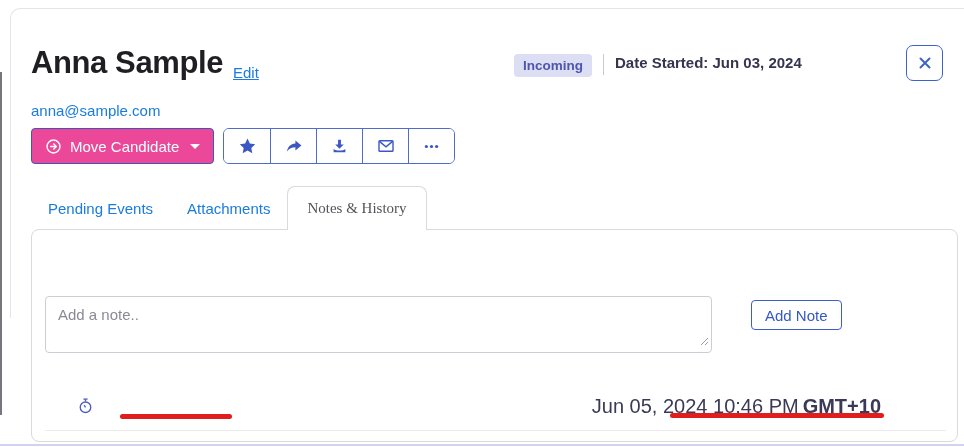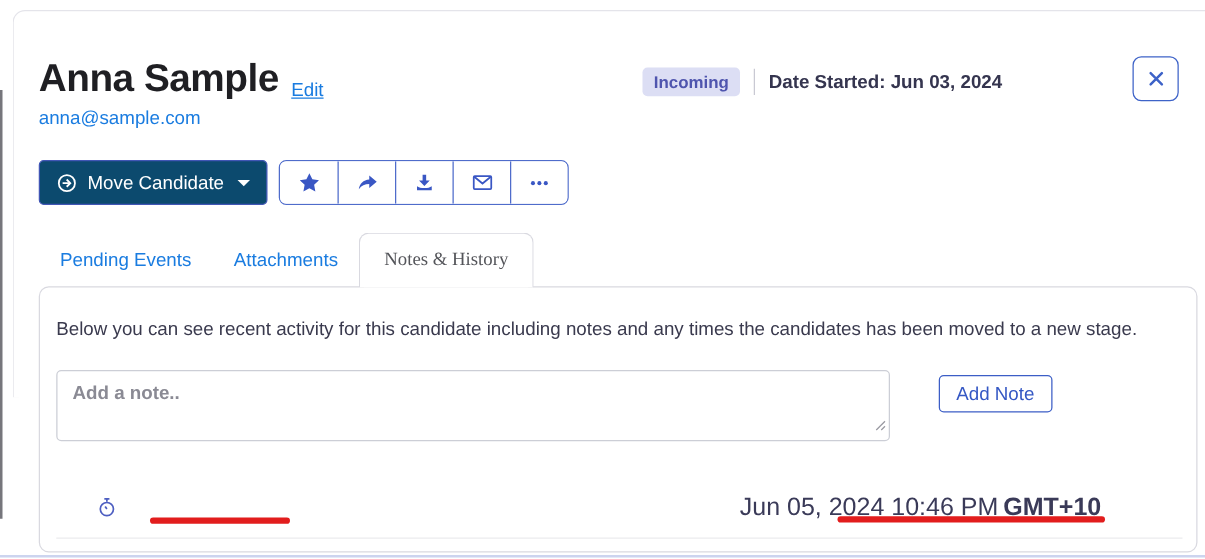--- a/index.html
+++ b/index.html
@@ -16,34 +16,34 @@
     background:#fff; border-top:1px solid #e4e4ea; border-left:1px solid #e4e4ea;
     border-radius:10px 0 0 0;
   }
   .bottom-edge { position:absolute; left:0; top:444px; width:964px; height:2px; background:#ccd4ef; }
 
   
   .title { position:absolute; left:20px; top:36px; font-size:31px; font-weight:700;
            color:#1f1f23; letter-spacing:-0.4px; }
   .edit-link { position:absolute; left:222px; top:55px; font-size:15px; color:#1a7ce0;
            text-decoration:underline; cursor:pointer; }
-  .email-link { position:absolute; left:20px; top:77px; font-size:15px; color:#1a7ce0;
+  .email-link { position:absolute; left:20px; top:93px; font-size:15px; color:#1a7ce0;
            text-decoration:none; cursor:pointer; }
-  .status-group { position:absolute; left:503px; top:45px; display:flex; align-items:center; gap:11px; }
+  .status-group { position:absolute; left:503px; top:45px; display:flex; align-items:flex-start; gap:11px; }
   .badge { background:#dcdef4; color:#4f55ae; font-weight:700; font-size:13.5px;
            padding:4px 9px; border-radius:4px; }
   .vdivider { width:1px; height:21px; background:#c9c9d3; }
   .date-started { color:#35354f; font-size:15px; font-weight:600; }
   .close-btn { position:absolute; left:895px; top:36px; width:37px; height:36px;
            background:#fff; border:1.5px solid #3e63c8; border-radius:7px;
            display:flex; align-items:center; justify-content:center; cursor:pointer; }
 
   
   .toolbar { position:absolute; left:20px; top:119px; display:flex; align-items:flex-start; gap:9px; }
-  .move-btn { height:36px; background:#0c4a6e; border:1px solid #4156b5; border-radius:4px;
+  .move-btn { height:36px; background:#ec4899; border:1px solid #4156b5; border-radius:4px;
            color:#fff; font-size:15px; display:flex; align-items:center; gap:8px;
            padding:0 13px; cursor:pointer; font-family:inherit; }
   .caret-down { width:0; height:0; border-left:5px solid transparent; border-right:5px solid transparent;
            border-top:5px solid #fff; margin-left:3px; }
   .icon-group { display:flex; height:36px; border:1.5px solid #4f6ccb; border-radius:6px;
            overflow:hidden; background:#fff; }
   .icon-cell { width:46px; display:flex; align-items:center; justify-content:center;
            background:#fff; border:none; border-left:1px solid #4f6ccb; cursor:pointer; }
   .icon-cell:first-child { border-left:none; }
 
@@ -53,21 +53,21 @@
   .tab.active { background:#fff; border:1px solid #d9d9e0; border-bottom:none;
            border-radius:8px 8px 0 0; color:#54555a; padding:0 19px;font-family:Liberation Serif, serif; }
 
   
   .panel { position:absolute; left:20px; top:220px; width:927px; height:213px; background:#fff;
            border:1px solid #d9d9e0; border-radius:8px; z-index:1; }
   .desc { position:absolute; left:13px; top:25px; right:30px; font-size:15px; color:#3a3a4e; }
   .note-row { position:absolute; left:13px; top:66px; display:flex; align-items:flex-start; }
   .ta-wrap { position:relative; width:667px; height:57px; }
   .note-input { width:100%; height:100%; border:1px solid #ccced6; border-radius:4px;
-           padding:9px 12px; font-size:15px; font-family:inherit; color:#3a3a4e; resize:none; outline:none;font-weight:bold; }
+           padding:9px 12px; font-size:15px; font-family:inherit; color:#3a3a4e; resize:none; outline:none; }
   .note-input::placeholder { color:#8a8a94; }
   .resize-handle { position:absolute; right:3px; bottom:3px; }
   .add-note-btn { margin-left:39px; margin-top:4px; height:30px; padding:0 13px;
            background:#fff; border:1.5px solid #3c5ec6; border-radius:4px; color:#3558c4;
            font-size:15px; font-family:inherit; cursor:pointer; }
   .event-row { position:absolute; left:0; right:0; top:158px; height:36px;
            display:flex; align-items:center; }
   .stopwatch { margin-left:45px; display:flex; }
   .event-text { margin-left:28px; font-size:15px; color:#3a3a58; }
   .event-time { margin-left:auto; margin-right:76px; font-size:20px; color:#3a3a58; white-space:nowrap; }
@@ -159,21 +159,20 @@
       </div>
     </div>
 
     <div class="tabs">
       <div class="tab">Pending Events</div>
       <div class="tab">Attachments</div>
       <div class="tab active">Notes &amp; History</div>
     </div>
 
     <div class="panel">
-      <div class="desc">Below you can see recent activity for this candidate including notes and any times the candidates has been moved to a new stage.</div>
 
       <div class="note-row">
         <div class="ta-wrap">
           <textarea class="note-input" placeholder="Add a note.." style=""></textarea>
           <span class="resize-handle">
             <svg width="9" height="9" viewBox="0 0 9 9" stroke="#9a9aa2" stroke-width="1">
                 <path d="M8 1L1 8M8 5L5 8"></path>
               </svg>
           </span>
         </div>

